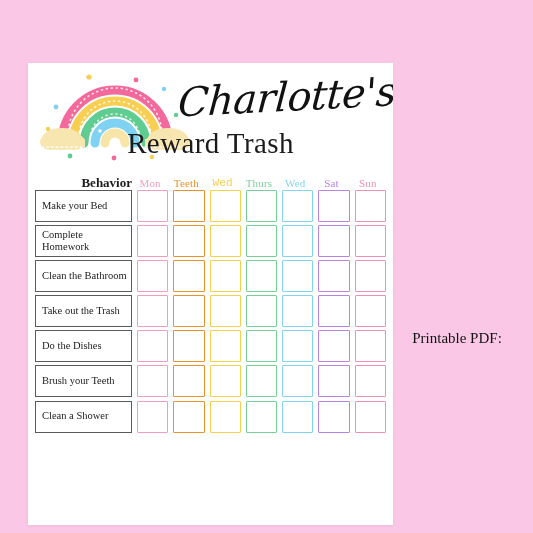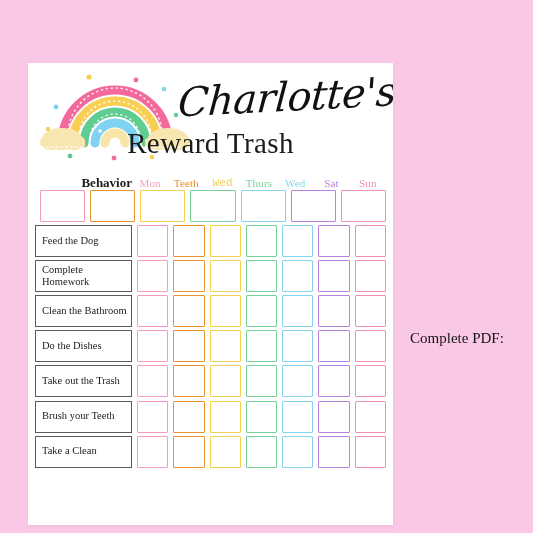--- a/index.html
+++ b/index.html
@@ -229,32 +229,21 @@
             <div class="head-day" style="color: rgb(232, 146, 43);">Teeth</div>
             <div class="head-day" style="color: rgb(245, 207, 78); font-family: Liberation Mono, monospace;">Wed</div>
             <div class="head-day" style="color: rgb(121, 207, 155);">Thurs</div>
             <div class="head-day" style="color: rgb(133, 212, 239);">Wed</div>
             <div class="head-day" style="color: rgb(184, 132, 224);">Sat</div>
             <div class="head-day" style="color: rgb(239, 143, 179);">Sun</div>
           </div>
       </div>
       <div id="rows">
           <div class="table-row">
-            <div class="day-cells">
-              <div class="day-cell" style="border-color: rgb(241, 156, 192);"></div>
-              <div class="day-cell" style="border-color: rgb(232, 146, 43);"></div>
-              <div class="day-cell" style="border-color: rgb(245, 207, 78);"></div>
-              <div class="day-cell" style="border-color: rgb(121, 207, 155);"></div>
-              <div class="day-cell" style="border-color: rgb(133, 212, 239);"></div>
-              <div class="day-cell" style="border-color: rgb(184, 132, 224);"></div>
-              <div class="day-cell" style="border-color: rgb(239, 143, 179);"></div>
-            </div>
-          </div>
-          <div class="table-row">
-            <div class="behavior-cell">Feed the Dog</div>
+            <div class="behavior-cell">Make your Bed</div>
             <div class="day-cells">
               <div class="day-cell" style="border-color: rgb(241, 156, 192);"></div>
               <div class="day-cell" style="border-color: rgb(232, 146, 43);"></div>
               <div class="day-cell" style="border-color: rgb(245, 207, 78);"></div>
               <div class="day-cell" style="border-color: rgb(121, 207, 155);"></div>
               <div class="day-cell" style="border-color: rgb(133, 212, 239);"></div>
               <div class="day-cell" style="border-color: rgb(184, 132, 224);"></div>
               <div class="day-cell" style="border-color: rgb(239, 143, 179);"></div>
             </div>
           </div>
@@ -276,69 +265,69 @@
               <div class="day-cell" style="border-color: rgb(241, 156, 192);"></div>
               <div class="day-cell" style="border-color: rgb(232, 146, 43);"></div>
               <div class="day-cell" style="border-color: rgb(245, 207, 78);"></div>
               <div class="day-cell" style="border-color: rgb(121, 207, 155);"></div>
               <div class="day-cell" style="border-color: rgb(133, 212, 239);"></div>
               <div class="day-cell" style="border-color: rgb(184, 132, 224);"></div>
               <div class="day-cell" style="border-color: rgb(239, 143, 179);"></div>
             </div>
           </div>
           <div class="table-row">
+            <div class="behavior-cell">Take out the Trash</div>
+            <div class="day-cells">
+              <div class="day-cell" style="border-color: rgb(241, 156, 192);"></div>
+              <div class="day-cell" style="border-color: rgb(232, 146, 43);"></div>
+              <div class="day-cell" style="border-color: rgb(245, 207, 78);"></div>
+              <div class="day-cell" style="border-color: rgb(121, 207, 155);"></div>
+              <div class="day-cell" style="border-color: rgb(133, 212, 239);"></div>
+              <div class="day-cell" style="border-color: rgb(184, 132, 224);"></div>
+              <div class="day-cell" style="border-color: rgb(239, 143, 179);"></div>
+            </div>
+          </div>
+          <div class="table-row">
             <div class="behavior-cell">Do the Dishes</div>
             <div class="day-cells">
               <div class="day-cell" style="border-color: rgb(241, 156, 192);"></div>
               <div class="day-cell" style="border-color: rgb(232, 146, 43);"></div>
               <div class="day-cell" style="border-color: rgb(245, 207, 78);"></div>
               <div class="day-cell" style="border-color: rgb(121, 207, 155);"></div>
               <div class="day-cell" style="border-color: rgb(133, 212, 239);"></div>
               <div class="day-cell" style="border-color: rgb(184, 132, 224);"></div>
               <div class="day-cell" style="border-color: rgb(239, 143, 179);"></div>
             </div>
           </div>
           <div class="table-row">
-            <div class="behavior-cell">Take out the Trash</div>
-            <div class="day-cells">
-              <div class="day-cell" style="border-color: rgb(241, 156, 192);"></div>
-              <div class="day-cell" style="border-color: rgb(232, 146, 43);"></div>
-              <div class="day-cell" style="border-color: rgb(245, 207, 78);"></div>
-              <div class="day-cell" style="border-color: rgb(121, 207, 155);"></div>
-              <div class="day-cell" style="border-color: rgb(133, 212, 239);"></div>
-              <div class="day-cell" style="border-color: rgb(184, 132, 224);"></div>
-              <div class="day-cell" style="border-color: rgb(239, 143, 179);"></div>
-            </div>
-          </div>
-          <div class="table-row">
             <div class="behavior-cell">Brush your Teeth</div>
             <div class="day-cells">
               <div class="day-cell" style="border-color: rgb(241, 156, 192);"></div>
               <div class="day-cell" style="border-color: rgb(232, 146, 43);"></div>
               <div class="day-cell" style="border-color: rgb(245, 207, 78);"></div>
               <div class="day-cell" style="border-color: rgb(121, 207, 155);"></div>
               <div class="day-cell" style="border-color: rgb(133, 212, 239);"></div>
               <div class="day-cell" style="border-color: rgb(184, 132, 224);"></div>
               <div class="day-cell" style="border-color: rgb(239, 143, 179);"></div>
             </div>
           </div>
           <div class="table-row">
-            <div class="behavior-cell">Take a Clean</div>
+            <div class="behavior-cell">Clean a Shower</div>
             <div class="day-cells">
               <div class="day-cell" style="border-color: rgb(241, 156, 192);"></div>
               <div class="day-cell" style="border-color: rgb(232, 146, 43);"></div>
               <div class="day-cell" style="border-color: rgb(245, 207, 78);"></div>
               <div class="day-cell" style="border-color: rgb(121, 207, 155);"></div>
               <div class="day-cell" style="border-color: rgb(133, 212, 239);"></div>
               <div class="day-cell" style="border-color: rgb(184, 132, 224);"></div>
               <div class="day-cell" style="border-color: rgb(239, 143, 179);"></div>
             </div>
           </div>
         </div>
     </div>
   </div>
 
 
   <div class="rail-note">
-    <span>Complete PDF:</span>
+    <span>Printable PDF:</span>
   </div>
 
 </div>
 
 </body></html>

